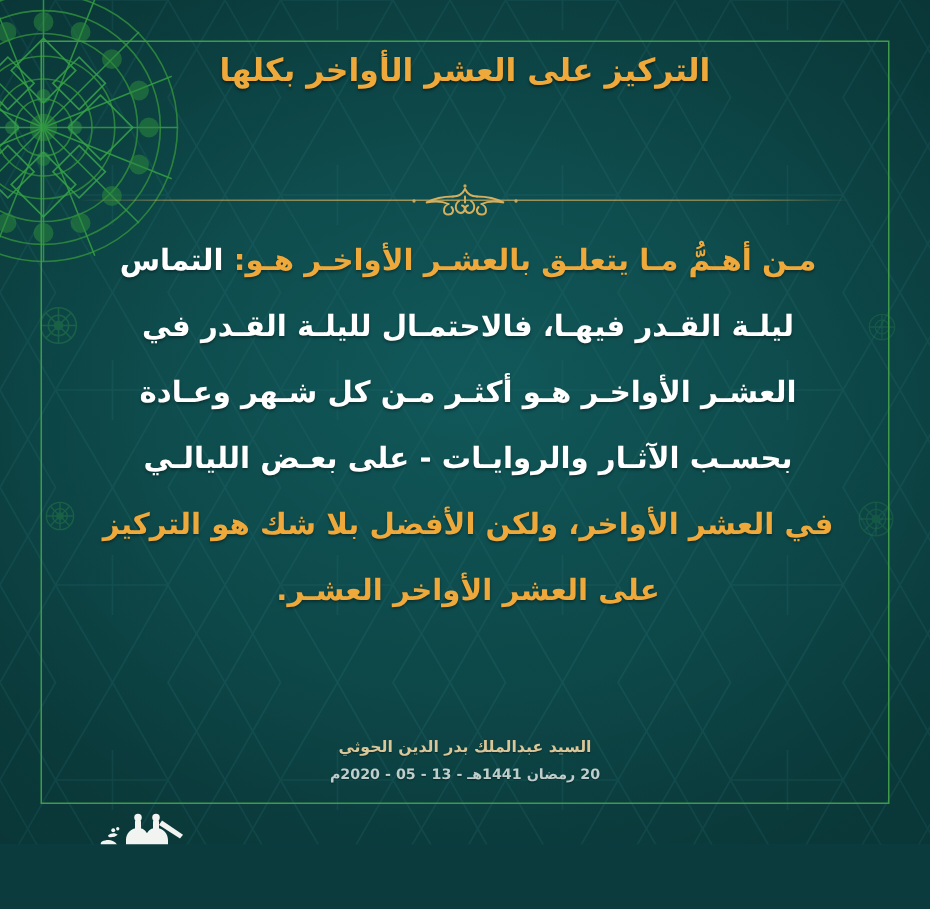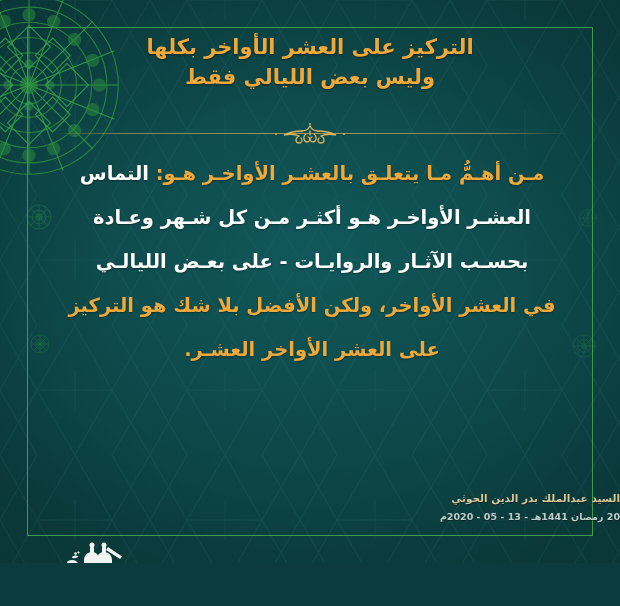--- a/index.html
+++ b/index.html
@@ -141,21 +141,21 @@
   .body-line .gold {
     color: #efa93b;
   }
 
   
   .footer-block {
     position: absolute;
     top: 490px;
     left: 0;
     right: 0;
-    text-align: right;
+    text-align: center;
   }
 
   .footer-line {
     font-family: "DejaVu Sans", sans-serif;
     font-size: 10.5px;
     font-weight: bold;
     line-height: 16px;
     color: #cfd9d6;
     text-shadow: 0 1px 1px rgba(0,0,0,0.4);
     white-space: nowrap;
@@ -301,21 +301,20 @@
       <circle cx="122" cy="100" r="5"></circle>
       <circle cx="100" cy="122" r="5"></circle>
       <circle cx="78" cy="100" r="5"></circle>
     </g>
   </svg>
 
   <div class="frame"></div>
 
   <div class="title-block">
     <div class="title-line">التركيز على العشر الأواخر بكلها</div>
-    <div class="title-line">وليس بعض الليالي فقط</div>
   </div>
 
   <div class="divider">
     <div class="rule"></div>
     <svg class="flourish" width="120" height="26" viewBox="0 0 120 26">
       <g stroke="#d6b05e" fill="none" stroke-width="1.3" stroke-linecap="round">
         <path d="M60,4 C58,8 55,9 52,9"></path>
         <path d="M60,4 C62,8 65,9 68,9"></path>
         <path d="M52,9 C44,9 38,11 34,13 C39,12 45,12 49,14"></path>
         <path d="M68,9 C76,9 82,11 86,13 C81,12 75,12 71,14"></path>
@@ -332,20 +331,21 @@
       </g>
     </svg>
   </div>
 
   <div class="body-block">
 
     <div class="body-line">
       <span class="gold">مـن أهـمُّ مـا يتعلـق بالعشـر الأواخـر هـو:</span><span> التماس</span>
     </div>
 
+    <div class="body-line">ليلـة القـدر فيهـا، فالاحتمـال لليلـة القـدر في</div>
 
     <div class="body-line">العشـر الأواخـر هـو أكثـر مـن كل شـهر وعـادة</div>
 
 
     <div class="body-line">بحسـب الآثـار والروايـات - على بعـض الليالـي</div>
 
     <div class="body-line gold">في العشر الأواخر، ولكن الأفضل بلا شك هو التركيز</div>
 
     <div class="body-line gold">على العشر الأواخر العشـر.</div>
   </div>

